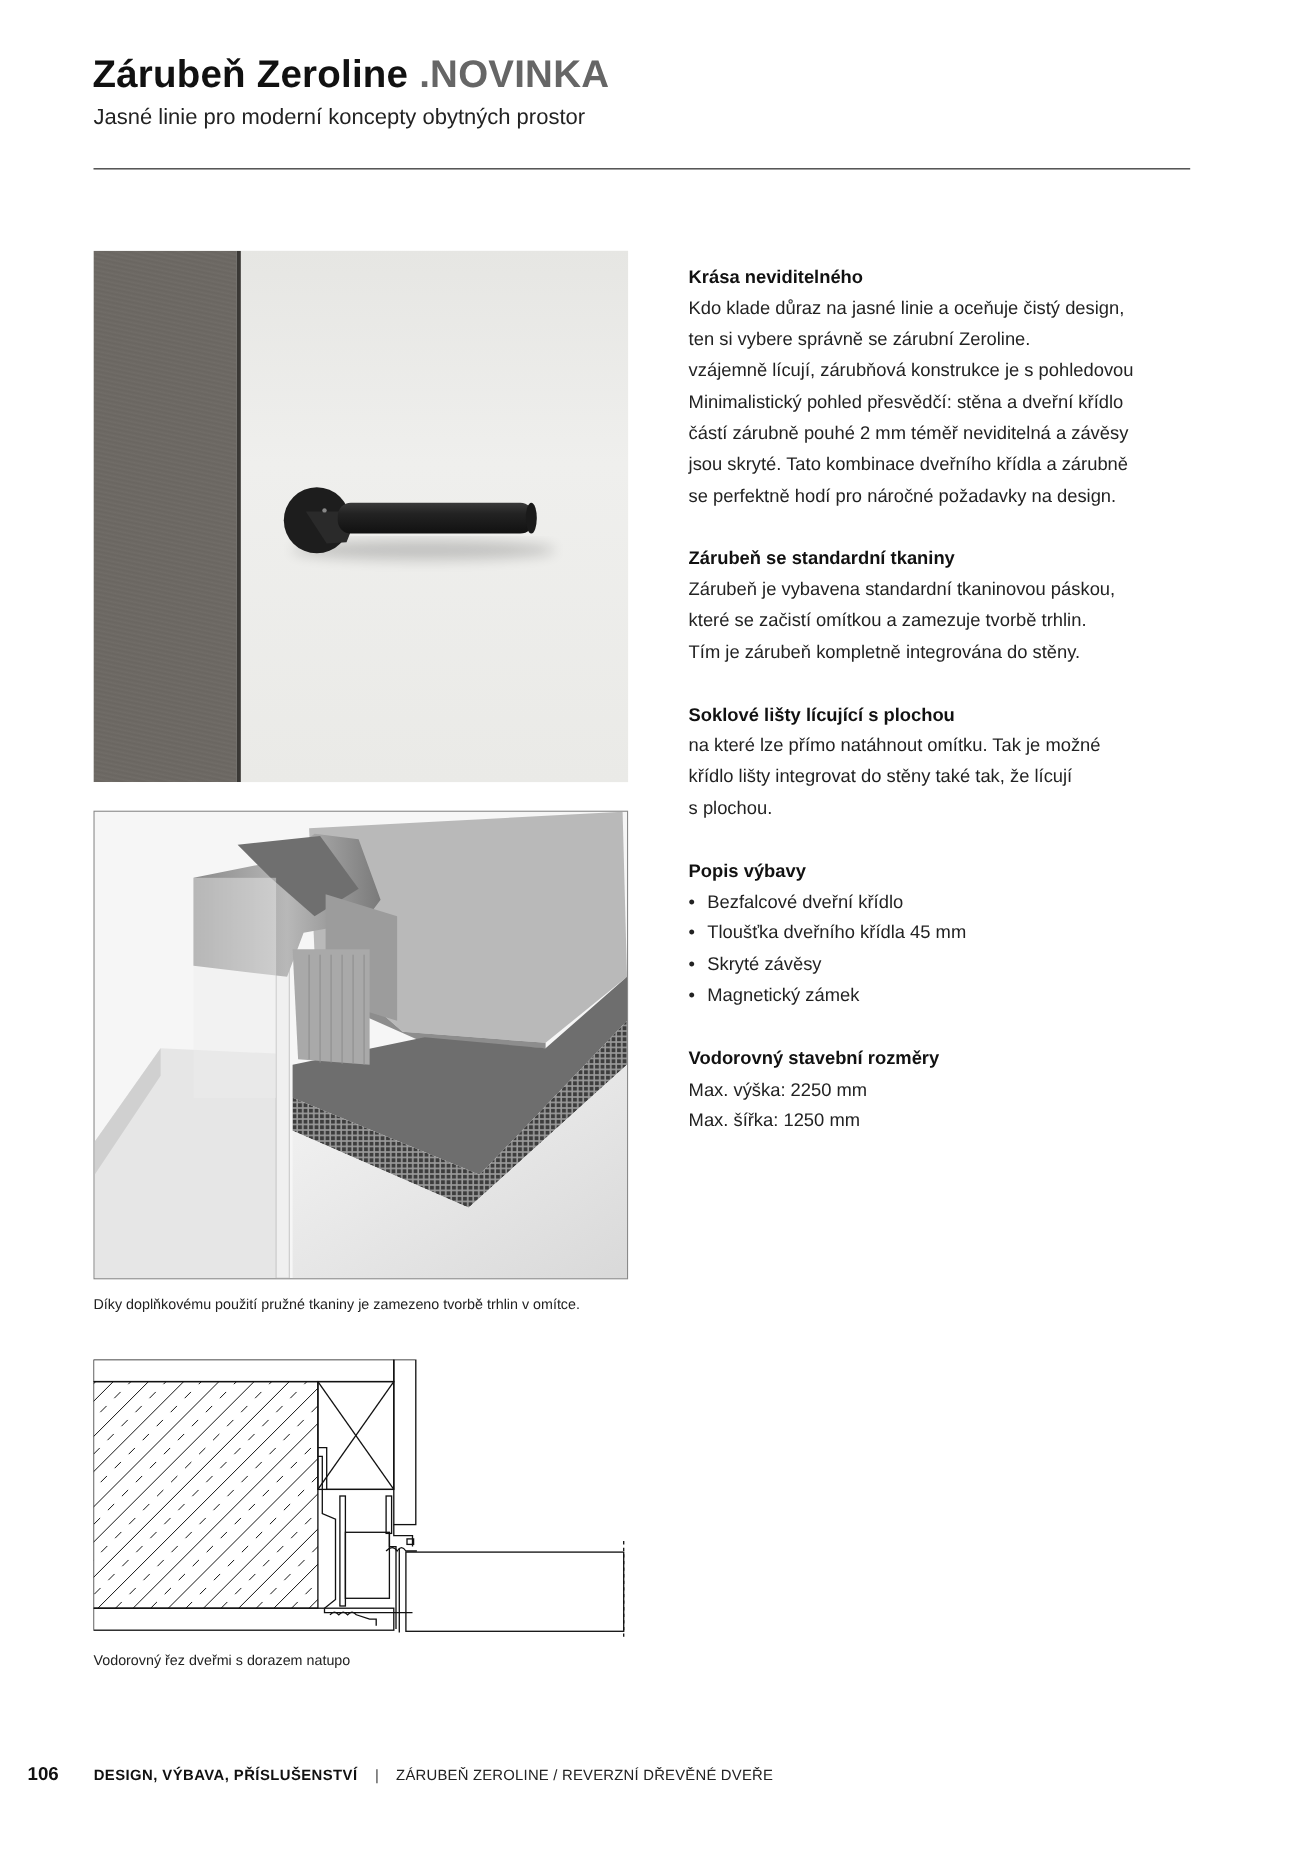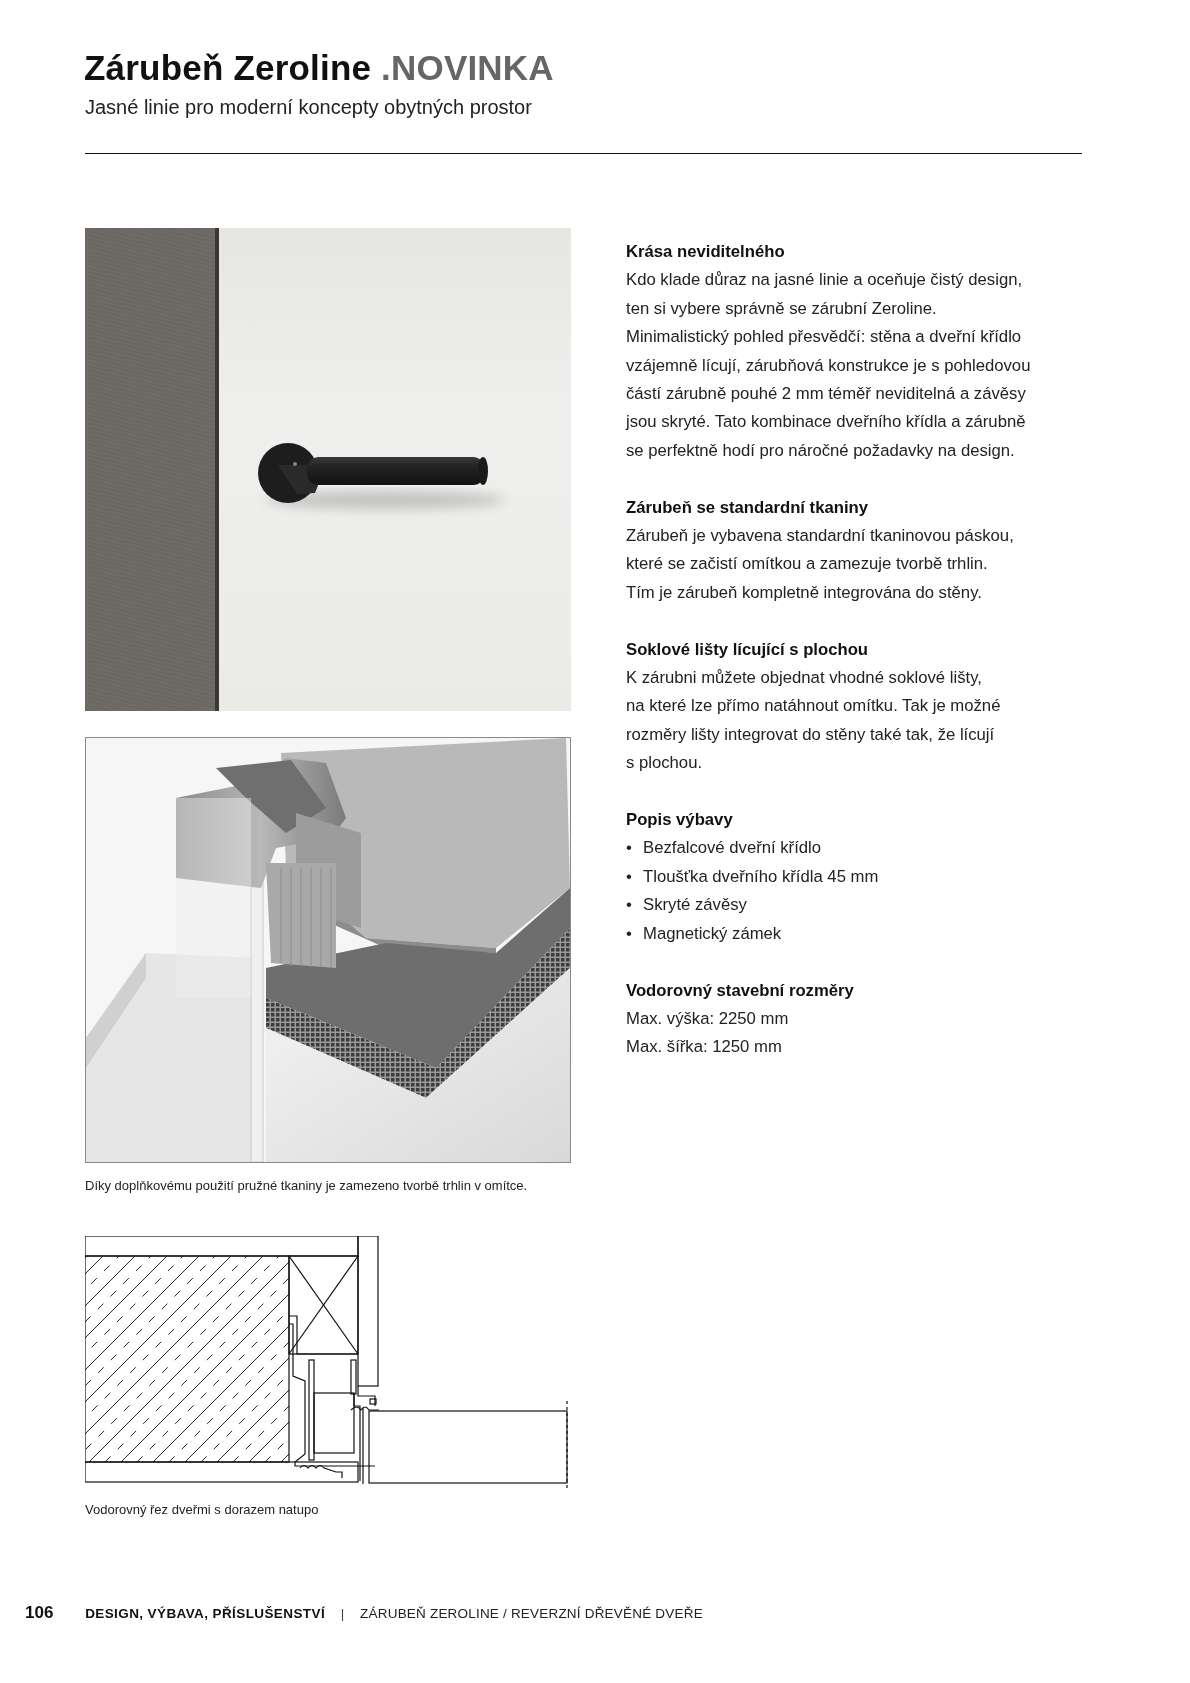--- a/index.html
+++ b/index.html
@@ -203,37 +203,36 @@
       </g>
   </svg>
 </div>
 <div class="abs caption2">Vodorovný řez dveřmi s dorazem natupo</div>
 
 <div class="abs content">
   <div class="section">
     <h3>Krása neviditelného</h3>
     <p>Kdo klade důraz na jasné linie a oceňuje čistý design,</p>
     <p>ten si vybere správně se zárubní Zeroline.</p>
+    <p>vzájemně lícují, zárubňová konstrukce je s pohledovou</p>
     <p>Minimalistický pohled přesvědčí: stěna a dveřní křídlo</p>
-    <p>vzájemně lícují, zárubňová konstrukce je s pohledovou</p>
     <p>částí zárubně pouhé 2 mm téměř neviditelná a závěsy</p>
     <p>jsou skryté. Tato kombinace dveřního křídla a zárubně</p>
     <p>se perfektně hodí pro náročné požadavky na design.</p>
   </div>
   <div class="section">
     <h3>Zárubeň se standardní tkaniny</h3>
     <p>Zárubeň je vybavena standardní tkaninovou páskou,</p>
     <p>které se začistí omítkou a zamezuje tvorbě trhlin.</p>
     <p>Tím je zárubeň kompletně integrována do stěny.</p>
   </div>
   <div class="section">
     <h3>Soklové lišty lícující s plochou</h3>
-    <p>K zárubni můžete objednat vhodné soklové lišty,</p>
     <p>na které lze přímo natáhnout omítku. Tak je možné</p>
-    <p>rozměry lišty integrovat do stěny také tak, že lícují</p>
+    <p>křídlo lišty integrovat do stěny také tak, že lícují</p>
     <p>s plochou.</p>
   </div>
   <div class="section">
     <h3>Popis výbavy</h3>
     <ul>
       <li>Bezfalcové dveřní křídlo</li>
       <li>Tloušťka dveřního křídla 45 mm</li>
       <li>Skryté závěsy</li>
       <li>Magnetický zámek</li>
     </ul>

